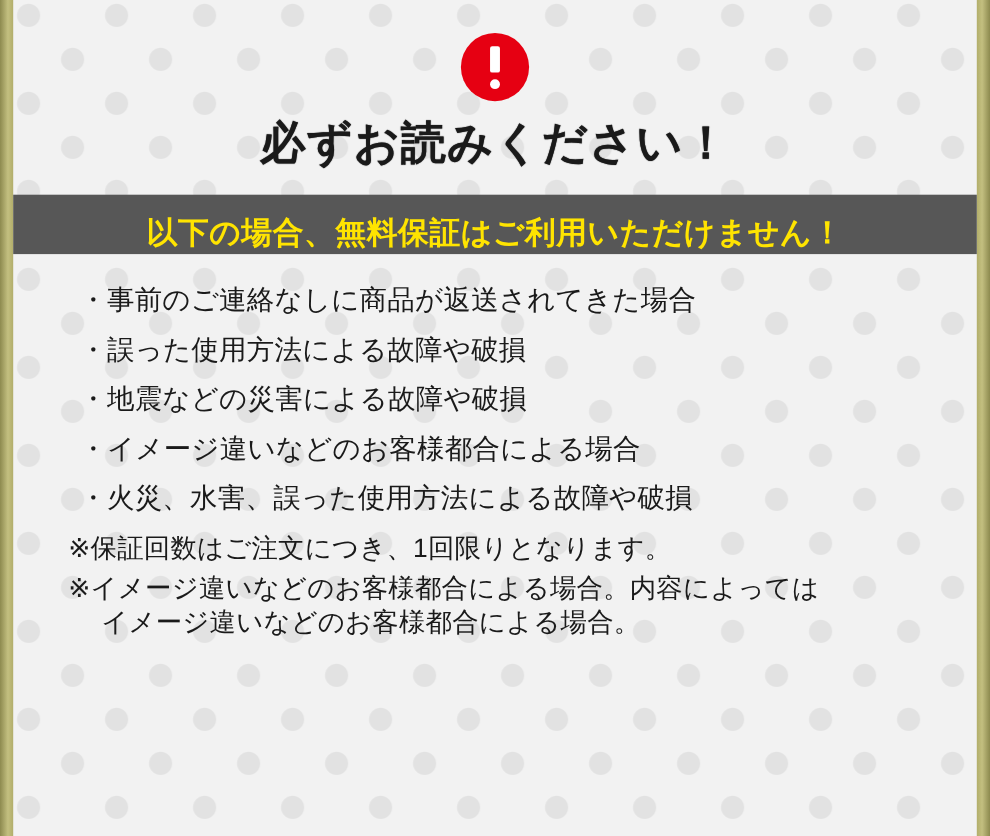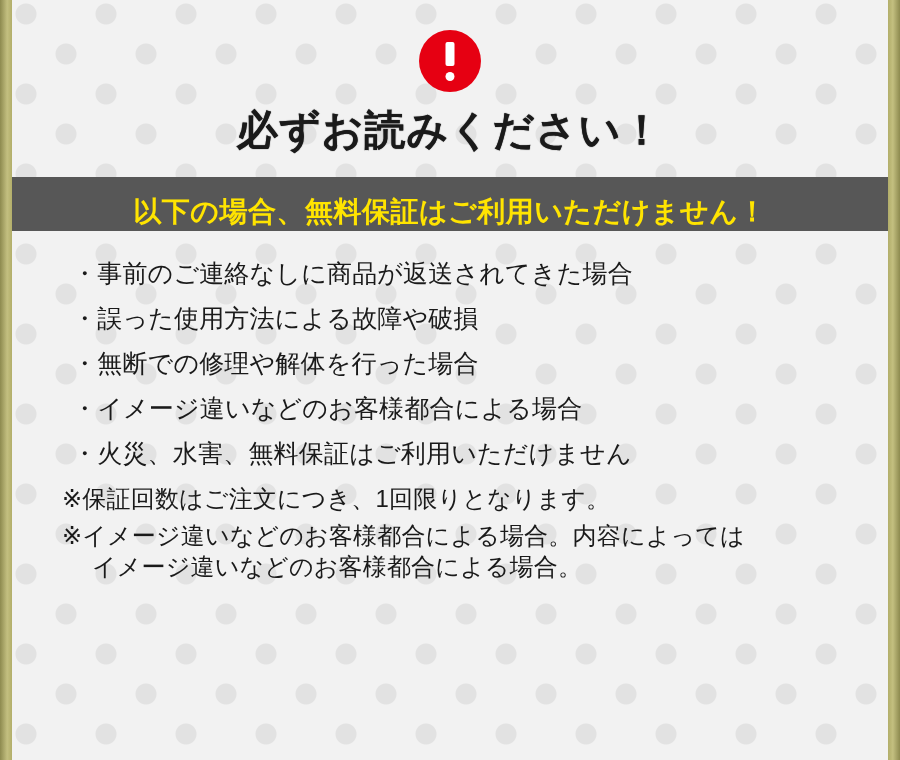--- a/index.html
+++ b/index.html
@@ -152,23 +152,23 @@
 
     <h1 class="main-title">必ずお読みください！</h1>
 
     <div class="banner">
       <div class="banner-text">以下の場合、無料保証はご利用いただけません！</div>
     </div>
 
     <div class="list">
       <div class="list-item">・事前のご連絡なしに商品が返送されてきた場合</div>
       <div class="list-item">・誤った使用方法による故障や破損</div>
-      <div class="list-item">・無断での修理や解体を行った場合</div>
+      <div class="list-item">・地震などの災害による故障や破損</div>
       <div class="list-item">・イメージ違いなどのお客様都合による場合</div>
-      <div class="list-item">・火災、水害、無料保証はご利用いただけません</div>
+      <div class="list-item">・火災、水害、誤った使用方法による故障や破損</div>
     </div>
 
     <div class="notes">
       <div class="note">
         <span>※保証回数はご注文につき、1回限りとなります。</span>
       </div>
       <div class="note">
         <span>※イメージ違いなどのお客様都合による場合。内容によっては</span>
         <span class="indent">イメージ違いなどのお客様都合による場合。</span>
       </div>

